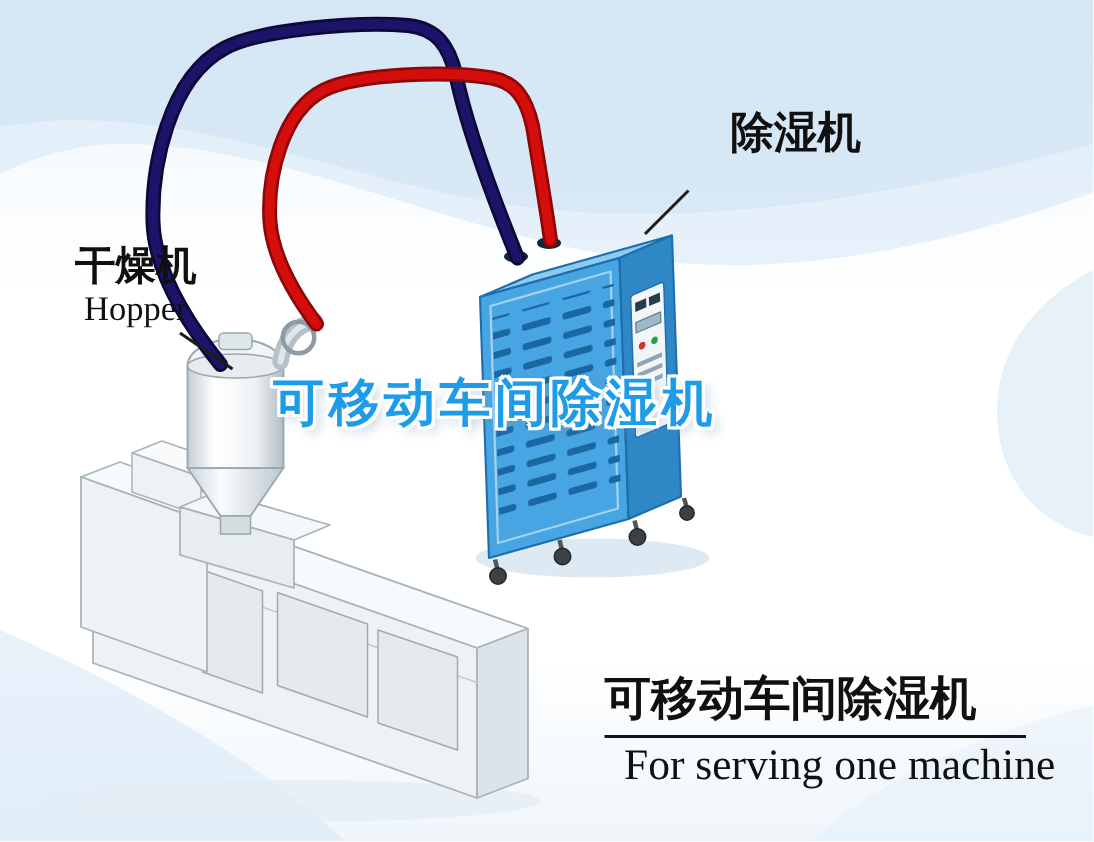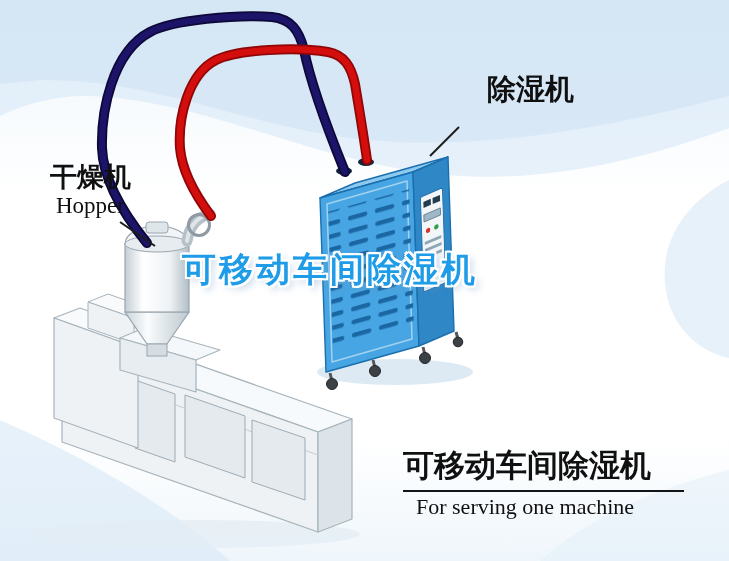--- a/index.html
+++ b/index.html
@@ -18,21 +18,21 @@
   .lbl-dehu-en{left:458px;top:106px;font-size:24px;}
   .lbl-title{
     left:182px;top:252px;font-size:34px;font-weight:bold;letter-spacing:3px;
     color:#1f9ce8;z-index:5;
     text-shadow:2px 0 0 #fff,-2px 0 0 #fff,0 2px 0 #fff,0 -2px 0 #fff,
       2px 2px 0 #fff,-2px -2px 0 #fff,2px -2px 0 #fff,-2px 2px 0 #fff,
       4px 4px 7px rgba(110,150,190,.45);
   }
   .lbl-sys-zh{left:403px;top:450px;font-size:31px;}
   .sys-underline{position:absolute;left:403px;top:490px;width:281px;height:2px;background:#141414;}
-  .lbl-sys-en{left:416px;top:495px;font-size:22px;}
+  .lbl-sys-en{left:416px;top:495px;font-size:29px;}
 </style>
 </head>
 <body>
 
 <div class="stage">
 
   <svg width="729" height="561" viewBox="0 0 729 561">
     <defs>
       <linearGradient id="cylGrad" x1="0" y1="0" x2="1" y2="0">
         <stop offset="0" stop-color="#c3ced5"></stop>

